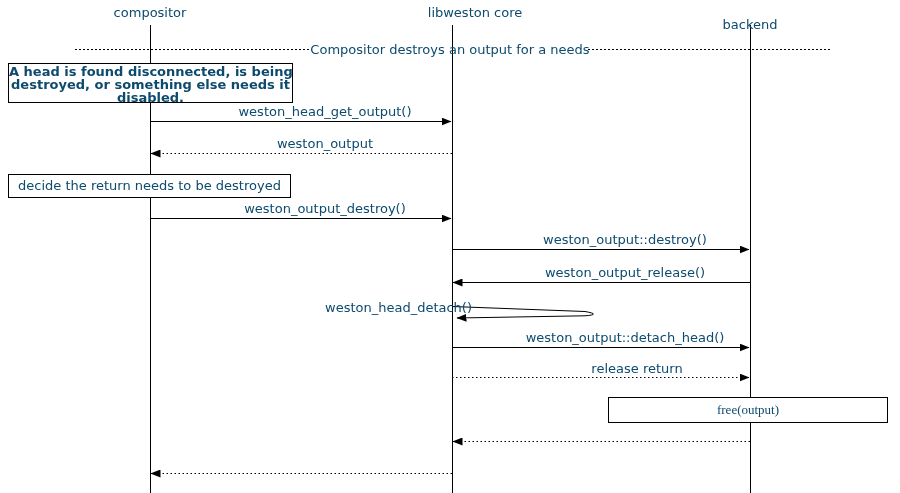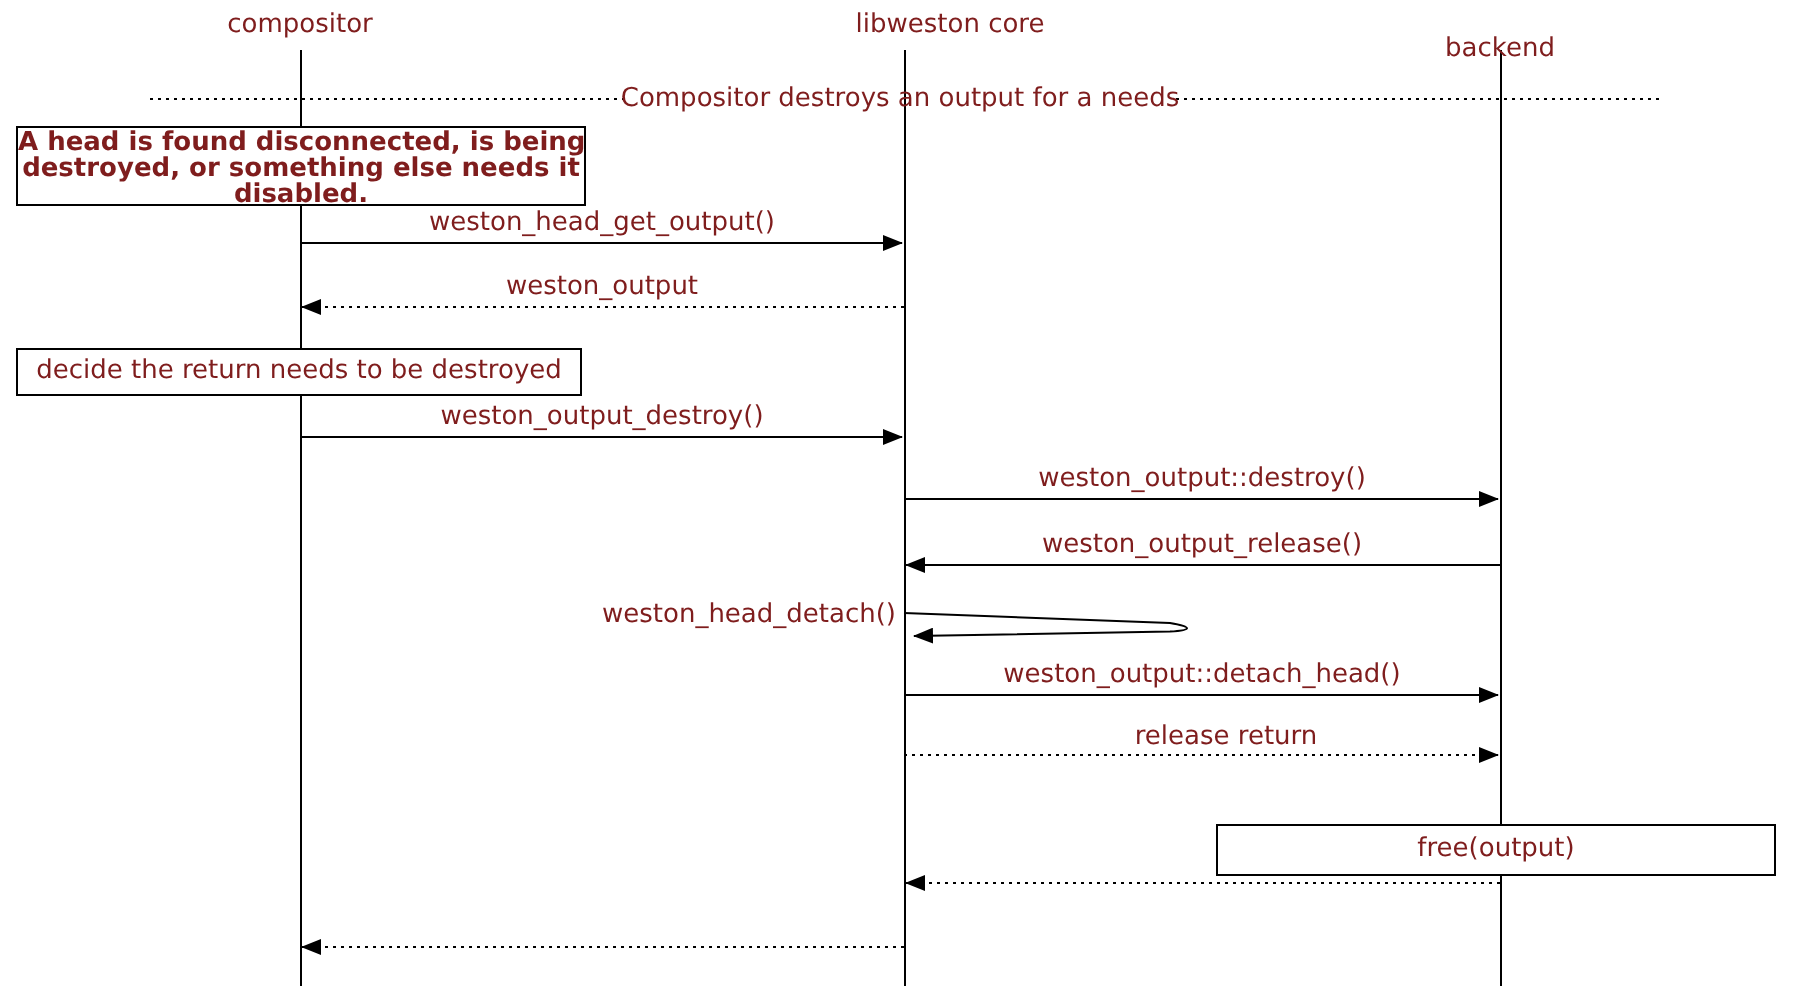--- a/index.html
+++ b/index.html
@@ -7,38 +7,39 @@
     padding: 0;
     background: #ffffff;
   }
   #stage {
     position: relative;
     width: 900px;
     height: 493px;
     background: #ffffff;
     font-family: "DejaVu Sans", sans-serif;
     font-size: 13px;
-    color: #7f1d1d;
+    color: #0c4a6e;
     overflow: hidden;
   }
   #wires {
     position: absolute;
     left: 0;
     top: 0;
   }
   .label {
     position: absolute;
     line-height: 15px;
     white-space: nowrap;
   }
   .actor-label {
     transform: translateX(-50%);
   }
   .msg-label {
     text-align: center;
+    margin-left: 24px;
   }
   .msg-label.right-align {
     text-align: right;
   }
   .note {
     position: absolute;
     background: #ffffff;
     border: 1px solid #000000;
     text-align: center;
     box-sizing: border-box;
@@ -57,24 +58,25 @@
   }
   #note-decide-destroy {
     left: 8px;
     top: 174px;
     width: 283px;
     height: 24px;
     line-height: 22px;
   }
   #note-free-output {
     left: 608px;
-    top: 412px;
+    top: 397px;
     width: 280px;
     height: 26px;
     line-height: 24px;
+    font-family: Liberation Serif, serif;
   }
 </style>
 </head>
 <body>
 
 <div id="stage">
 
   <svg id="wires" width="900" height="493" viewBox="0 0 900 493">
     <defs>
       <marker id="arr" markerWidth="10" markerHeight="8" refX="9.5" refY="4" orient="auto" markerUnits="userSpaceOnUse">

